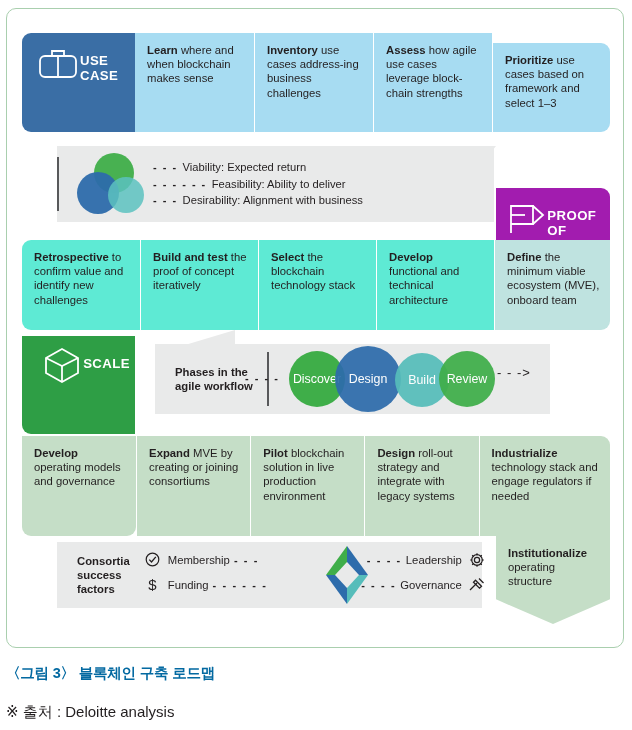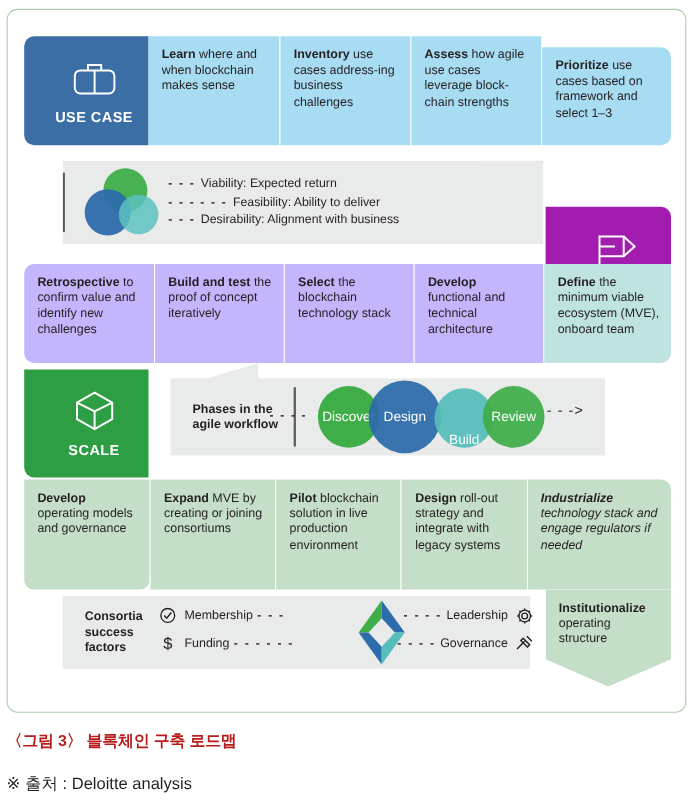--- a/index.html
+++ b/index.html
@@ -25,25 +25,24 @@
     font-size:11.3px;line-height:14.2px;
     color:#231f20;
     position:relative;
   }
   .cell b{font-weight:bold;}
   .cell + .cell{border-left:1.5px solid #ffffff;}
 
   
   .stage{
     box-sizing:border-box;
-    display:flex;flex-direction:column;
+    display:flex;flex-direction:row;
     justify-content:center;
     padding:10px 0 10px 14px;
     color:#fff;
-    align-items:center;
   }
   .stage .stg-label{
     font-size:13.2px;font-weight:bold;letter-spacing:.4px;margin-top:10px;
   }
   .stage .stg-icon{height:38px;display:flex;align-items:flex-end;}
 
   
   #row1{left:22px;top:33px;width:588px;height:99px;}
   #usecase-stage{
     width:113px;background:#3a6ea5;
@@ -84,21 +83,21 @@
   
   #poc-stage{
     position:absolute;left:496px;top:140px;width:114px;height:116px;
     background:#a21caf;
     border-radius:0 9px 0 0;
     margin-top:48px;
   }
 
   
   #row3{left:22px;top:240px;width:588px;height:90px;}
-  #row3 .cell{background:#c4b5fd;}
+  #row3 .cell{background:#5eead4;}
   #row3 .cell:first-child{border-radius:9px 0 0 9px;}
   #row3 .cell:last-child{border-radius:0 0 9px 0;background:#bfe3e0;}
 
   
   #scale-stage{
     position:absolute;left:22px;top:336px;width:113px;height:98px;
     background:#2e9e45;border-radius:0 0 0 9px;
   }
   #panel2{
     position:absolute;left:155px;top:344px;width:395px;height:70px;
@@ -110,21 +109,21 @@
     clip-path:polygon(100% 0, 100% 100%, 0 100%);
   }
   .circles{position:relative;flex:1;height:62px;display:flex;align-items:center;}
   .circ{
     position:absolute;border-radius:50%;
     display:flex;align-items:center;justify-content:center;
     color:#fff;font-size:12.4px;
   }
   #c-discover{width:56px;height:56px;left:6px;top:3px;background:#3fae49;}
   #c-design{width:66px;height:66px;left:52px;top:-2px;background:#2d6cab;opacity:.93;}
-  #c-build{width:54px;height:54px;left:112px;top:5px;background:#56bdba;opacity:.93;align-items:flex-end;}
+  #c-build{width:54px;height:54px;left:112px;top:5px;background:#56bdba;opacity:.93;}
   #c-review{width:56px;height:56px;left:156px;top:3px;background:#3fae49;opacity:.93;}
   .arrow-left{position:absolute;left:-38px;top:24px;font-weight:bold;letter-spacing:1.5px;font-size:11px;color:#231f20;}
   .arrow-right{position:absolute;left:214px;top:17px;font-size:13px;color:#231f20;letter-spacing:1px;}
 
   
   #row5{left:22px;top:436px;width:588px;height:100px;}
   #row5 .cell{background:#c5dec7;}
   #row5 .cell:first-child{border-radius:0 0 9px 9px;}
   #row5 .cell:last-child{border-radius:0 9px 0 0;}
 
@@ -149,21 +148,21 @@
     position:absolute;left:496px;top:536px;width:114px;height:88px;
     background:#c5dec7;
     clip-path:polygon(0 0,100% 0,100% 72%,50% 100%,0 72%);
     padding:10px 10px 0 12px;box-sizing:border-box;
     font-size:11.3px;line-height:14.2px;
   }
 
   
   .caption{
     position:absolute;left:6px;top:664px;font-size:14.5px;font-weight:bold;
-    color:#b91c1c;letter-spacing:-.2px;
+    color:#0369a1;letter-spacing:-.2px;
   }
   .source{
     position:absolute;left:6px;top:703px;font-size:15px;color:#231f20;
   }
 </style>
 </head>
 <body>
 
 <div class="page">
   <div class="frame"></div>
@@ -265,21 +264,21 @@
         </div>
       <span class="arrow-right">- - -&gt;</span>
     </div>
   </div>
 
   <div class="row" id="row5">
     <div class="cell" style="width:118px;"><b>Develop</b><span> operating models and governance</span></div>
     <div class="cell" style="width:118px;"><b>Expand</b><span> MVE by creating or joining consortiums</span></div>
     <div class="cell" style="width:118px;"><b>Pilot</b><span> blockchain solution in live production environment</span></div>
     <div class="cell" style="width:118px;"><b>Design</b><span> roll-out strategy and integrate with legacy systems</span></div>
-    <div class="cell" style="width:136px;font-style:italic;"><b>Industrialize</b><span> technology stack and engage regulators if needed</span></div>
+    <div class="cell" style="width:136px;"><b>Industrialize</b><span> technology stack and engage regulators if needed</span></div>
   </div>
 
   <div id="panel3">
     <div class="panel-title">Consortia success factors</div>
     <div class="panel-divider"></div>
     <div class="factors">
       <div class="f-row">
         <span class="f-left">
           <span class="f-ico">
             <svg width="15" height="15" viewBox="0 0 15 15">

